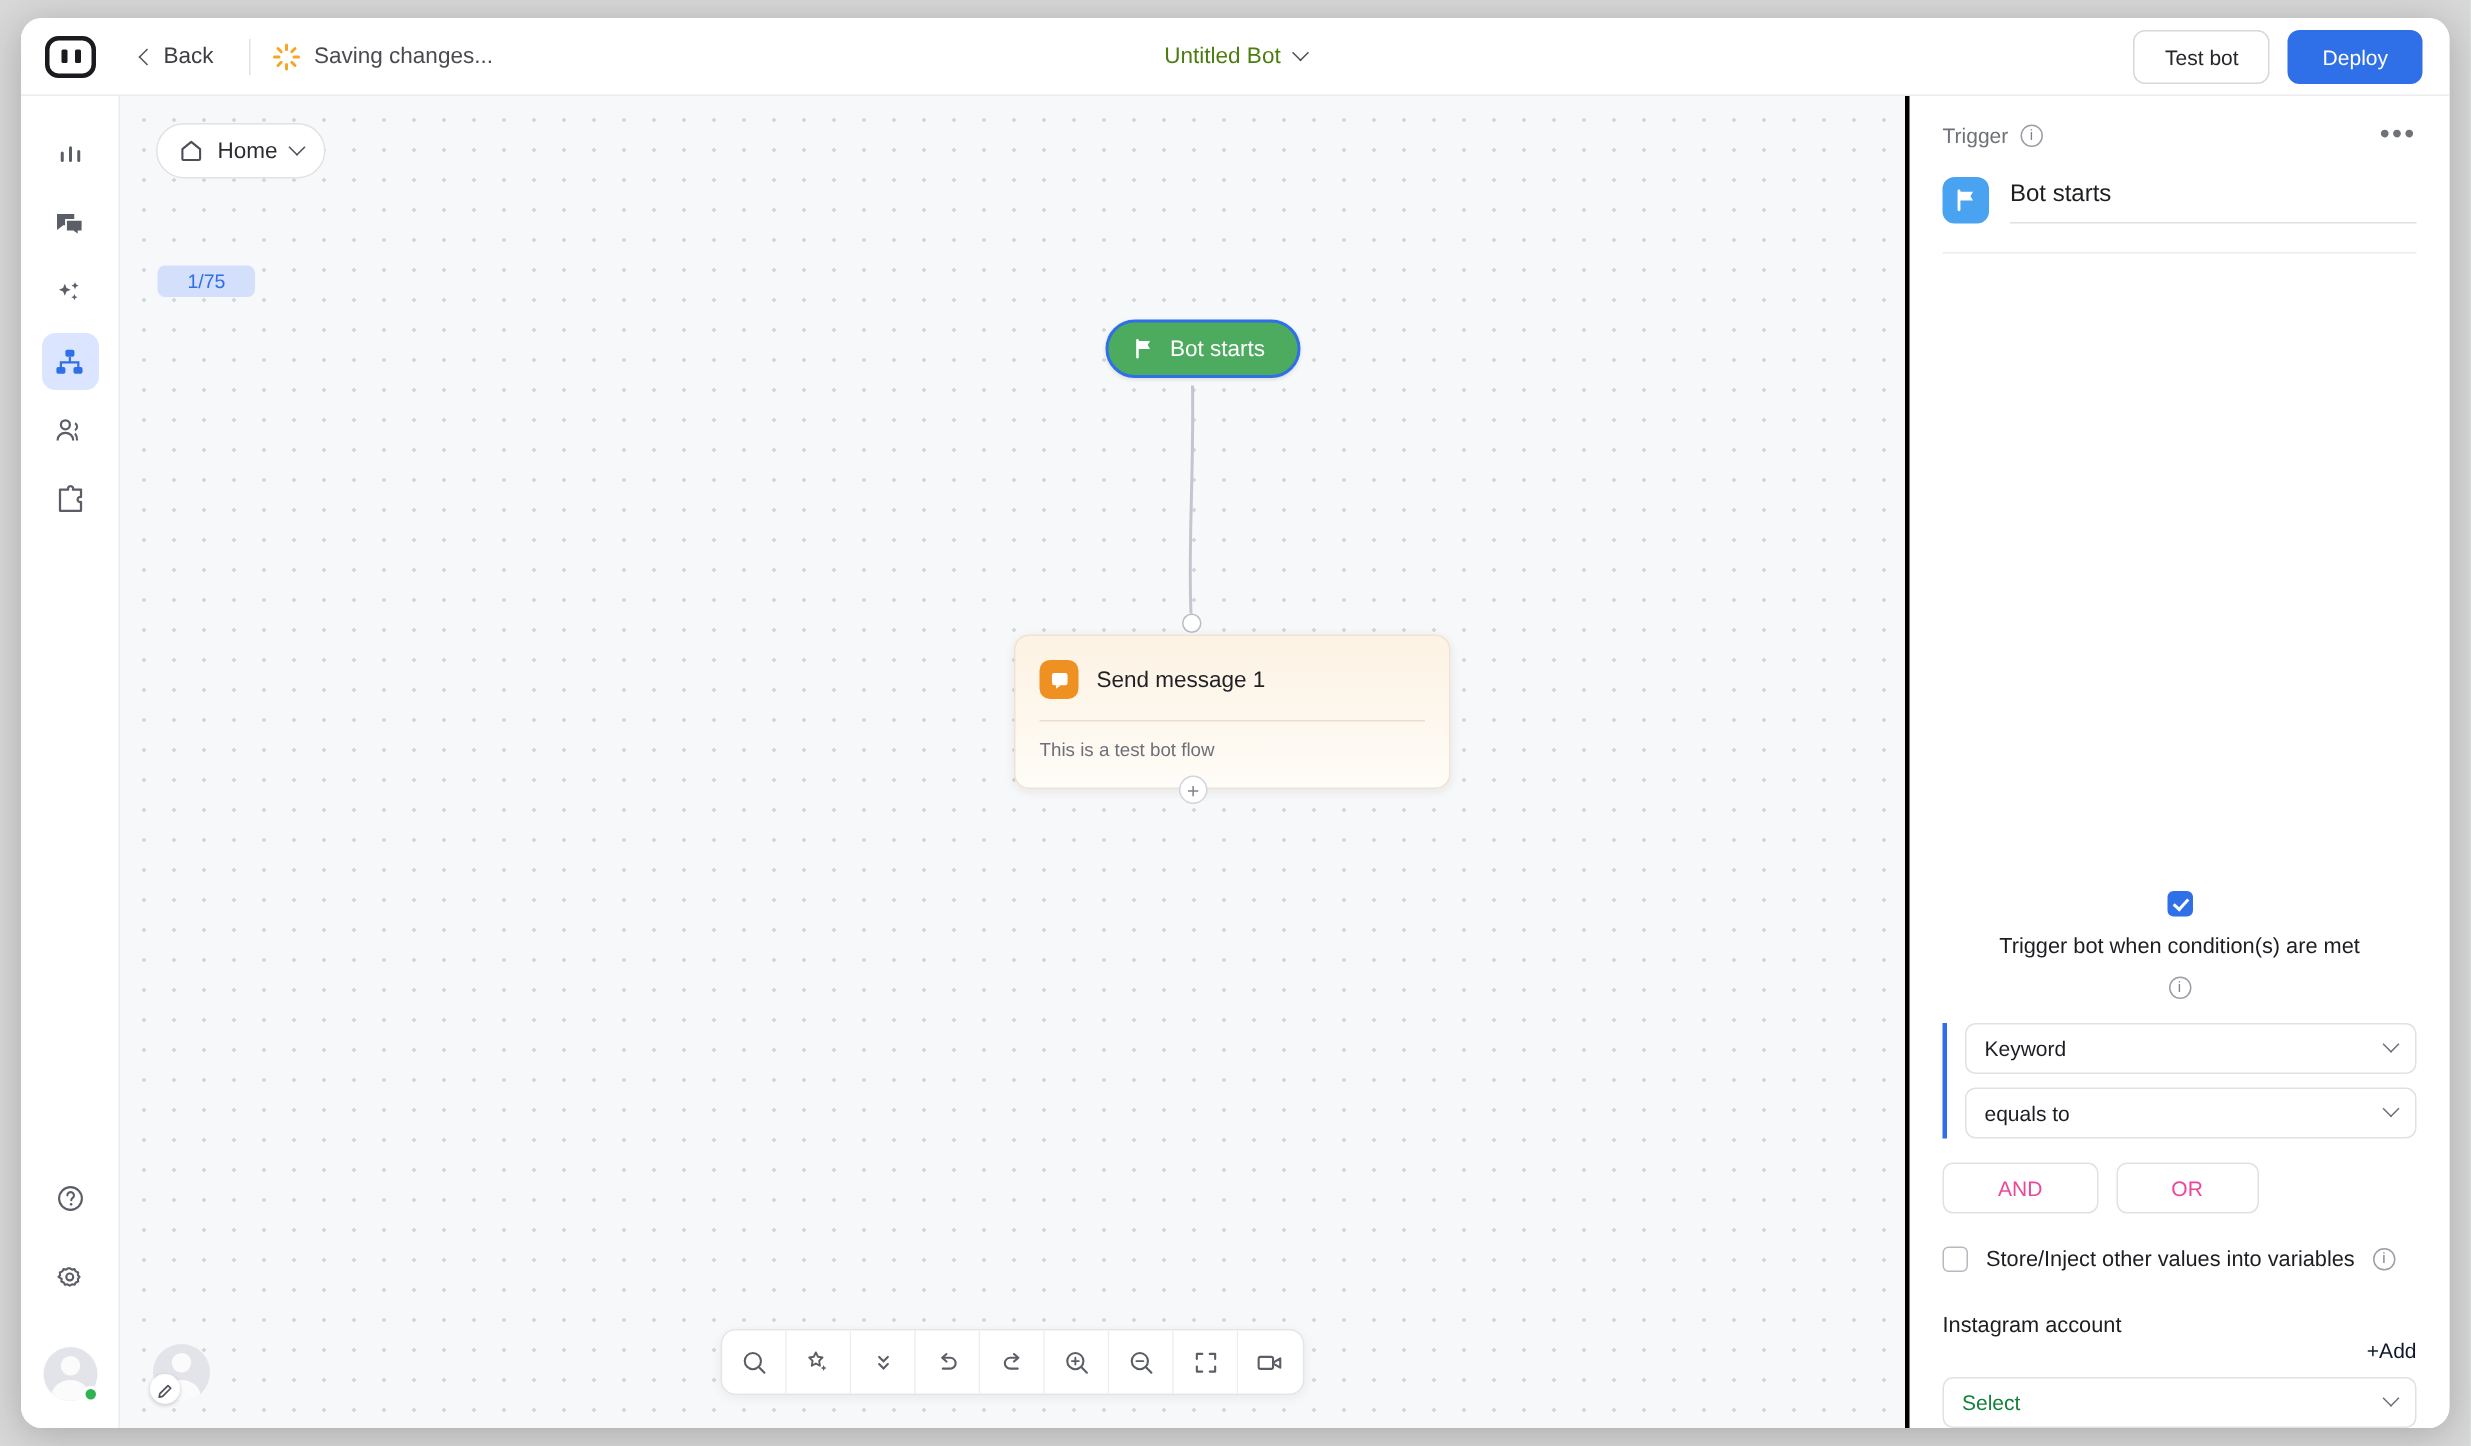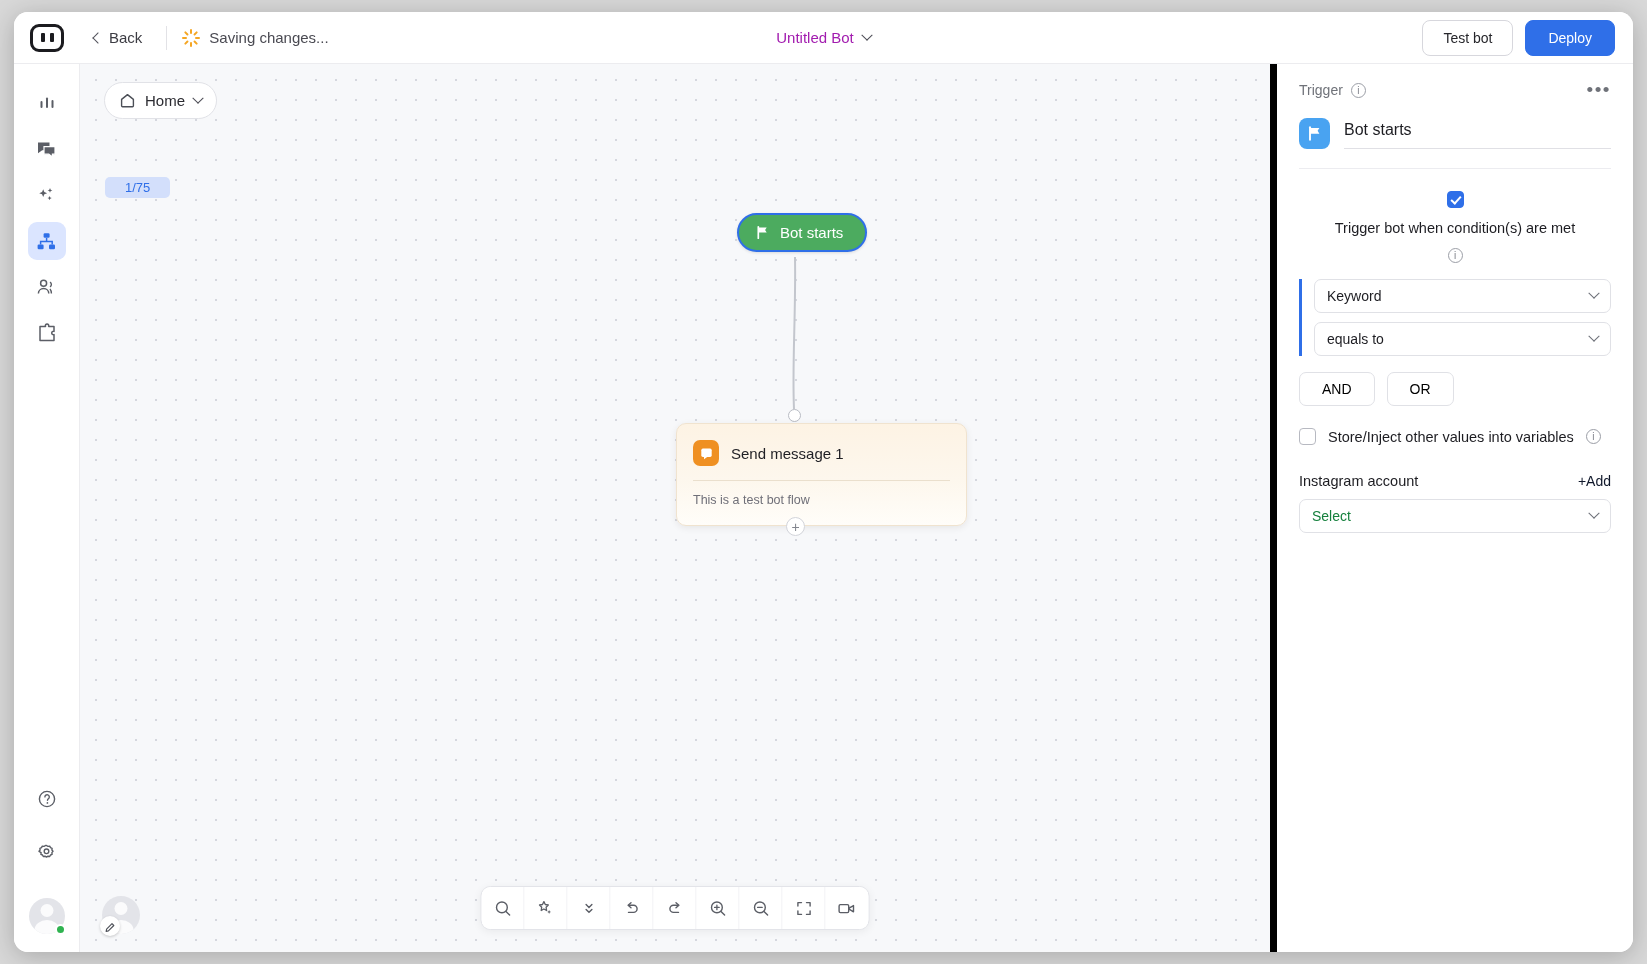--- a/index.html
+++ b/index.html
@@ -66,21 +66,21 @@
     position:absolute; left:50%; top:0;
     width:2px; height:5px; background:#f5a623; border-radius:1px;
     transform-origin: 1px 9px;
   }
   .title-center {
     position: absolute; left: 0; right: 0;
     display: flex; justify-content: center; align-items: center; gap: 9px;
     pointer-events: none;
   }
   .title-center > * { pointer-events: auto; }
-  .bot-title { font-size: 15px; color: #a21caf; }
+  .bot-title { font-size: 15px; color: #4d7c0f; }
   .chev-down {
     width: 8px; height: 8px;
     border-right: 1.6px solid #4c4c55; border-bottom: 1.6px solid #4c4c55;
     transform: rotate(45deg) translate(-2px,-2px);
     cursor: pointer;
   }
   .top-actions {
     margin-left: auto; display: flex; align-items: center; gap: 12px;
     padding-right: 18px;
   }
@@ -214,22 +214,22 @@
   .canvas-avatar .pencil {
     position:absolute; left:-2px; bottom:-2px;
     width:20px; height:20px; border-radius:50%;
     background:#fff; box-shadow:0 1px 3px rgba(0,0,0,.2);
     display:flex; align-items:center; justify-content:center;
   }
 
   
   .panel {
     width: 363px; flex: 0 0 363px;
-    background:#fff; border-left:7px solid #000000;
-    display:flex; flex-direction:column;
+    background:#fff; border-left:3px solid #000000;
+    display:flex; flex-direction:column;justify-content:space-between;
   }
   .panel-head {
     padding: 18px 22px 0 22px;
   }
   .panel-head-row { display:flex; align-items:center; gap:8px; }
   .panel-label { font-size:14px; color:#6f7279; }
   .panel-dots { margin-left:auto; color:#6f7279; font-size:19px; letter-spacing:1.5px; cursor:pointer; line-height:12px; }
   .trig-row { display:flex; align-items:center; gap:14px; margin-top: 20px; }
   .trig-icon {
     width:31px; height:31px; border-radius:8px; background:#49a3f1;
@@ -283,27 +283,27 @@
     align-content:flex-start; background:#fff;
   }
   .chip {
     display:flex; align-items:center; gap:11px;
     background:#f0f0f2; border-radius:5px;
     padding: 6px 10px; font-size:14px; color:#26262b;
   }
   .chip-x { color:#6c6f77; font-size:14px; cursor:pointer; line-height:1; }
   .andor { display:flex; gap:12px; margin-top:16px; }
   .btn-sm {
-    border:1px solid #e0e1e6; background:#fff; color:#000000;
-    font-size:14px; border-radius:7px; padding: 8px 22px; cursor:pointer;
+    border:1px solid #e0e1e6; background:#fff; color:#ec4899;
+    font-size:14px; border-radius:7px; padding: 8px 36px; cursor:pointer;
     font-family: inherit;
   }
   .store-row { display:flex; align-items:center; gap:12px; margin-top: 22px; }
   .field-label-row {
-    display:flex; align-items:baseline; margin-top: 28px;
+    display:flex; align-items:baseline; margin-top: 28px; flex-direction: column;
   }
   .field-label { font-size:14.5px; color:#1d1d22; }
   .add-link { margin-left:auto; color:#0f172a; font-size:14px; cursor:pointer; }
   .select-wide { margin-top: 10px; height: 34px; }
 </style>
 </head>
 <body>
 
 <div class="app">
 

